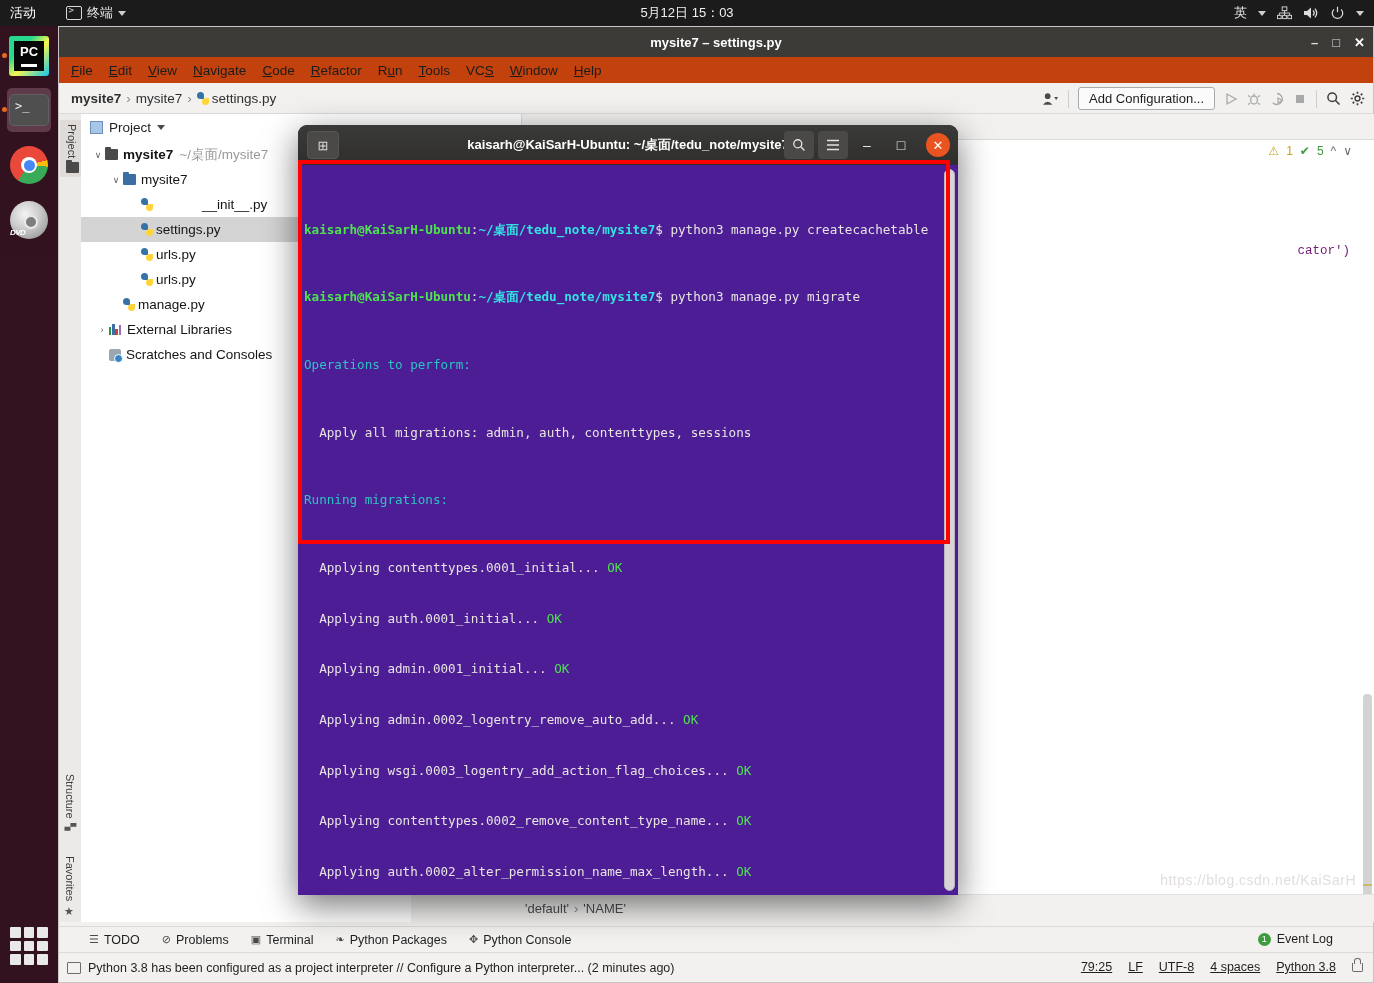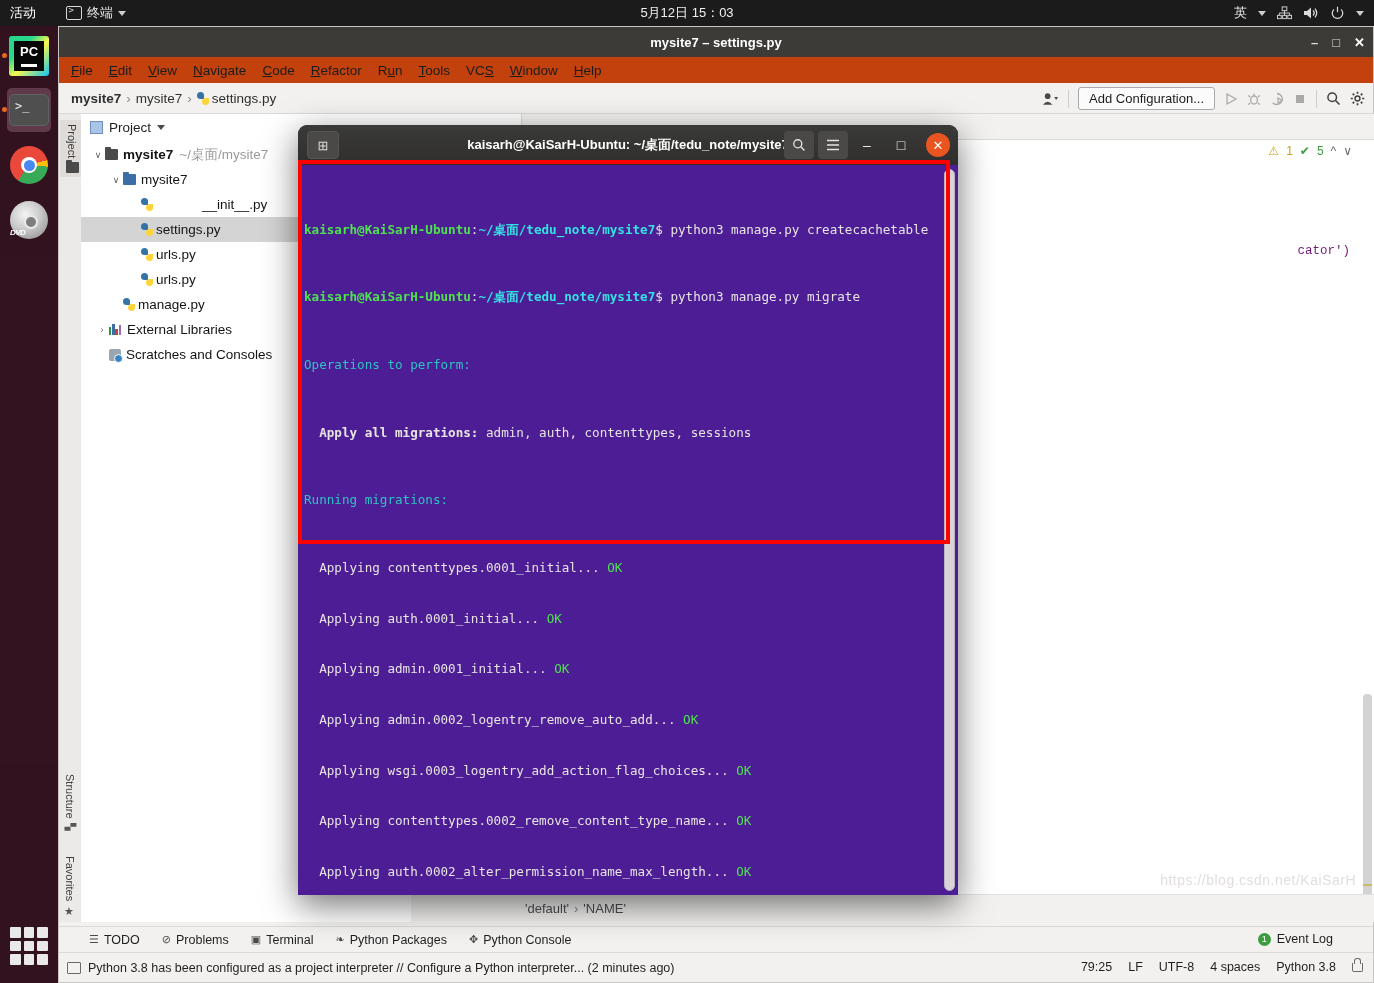--- a/index.html
+++ b/index.html
@@ -202,21 +202,21 @@
   #ide-bottombar .bb{display:flex;align-items:center;gap:5px;}
   #event-log{position:absolute;right:40px;bottom:30px;height:26px;display:flex;align-items:center;gap:6px;font-size:12.5px;color:#1f1f1f;}
   .badge-circ{
     width:13px;height:13px;border-radius:50%;background:#3e9c3e;color:#fff;font-size:9px;
     display:inline-flex;align-items:center;justify-content:center;
   }
   #ide-statusbar{
     left:0;bottom:0;width:100%;height:30px;background:#f2f1f0;border-top:1px solid #dcdad6;
     display:flex;align-items:center;padding-left:8px;box-sizing:border-box;font-size:12.5px;color:#1f1f1f;gap:7px;
   }
-  #status-right{position:absolute;right:10px;bottom:0;height:30px;display:flex;align-items:center;gap:16px;font-size:12.5px;color:#1f1f1f;}
+  #status-right{position:absolute;right:10px;bottom:0;height:30px;display:flex;align-items:center;gap:16px;font-size:12.5px;color:#1f1f1f;text-decoration:underline;}
   .mon-ico{width:12px;height:10px;border:1.3px solid #6b6b6b;border-radius:1px;display:inline-block;}
   .lock-ico{width:9px;height:8px;border:1.3px solid #6b6b6b;border-top:none;border-radius:0 0 2px 2px;display:inline-block;position:relative;}
   .lock-ico:before{content:"";position:absolute;left:1.2px;top:-5px;width:5px;height:5px;border:1.3px solid #6b6b6b;border-bottom:none;border-radius:3px 3px 0 0;}
 
   
   #terminal-window{
     left:298px;top:125px;width:660px;height:770px;border-radius:9px 9px 0 0;
     box-shadow:0 10px 34px rgba(0,0,0,.55);overflow:hidden;background:#300a24;
   }
   #term-titlebar{
@@ -250,21 +250,21 @@
   }
   #term-scrollbar{
     position:absolute;right:3px;top:44px;width:11px;height:722px;background:#d8d4d8;border-radius:6px;
     border:1px solid #b9b4b9;box-sizing:border-box;
   }
   .t-green{color:#4ee24e;font-weight:bold;}
   .t-white{color:#e8e4e2;}
   .t-cyan{color:#34e2e2;font-weight:bold;}
   .t-cyanb{color:#2fc3c3;}
   .t-okgreen{color:#4ee24e;}
-  .t-bold{font-weight:bold;}
+  .t-bold{font-weight:normal;}
 
   
   #red-box{
     left:298px;top:160px;width:652px;height:384px;border:4px solid #ff0000;box-sizing:border-box;
     pointer-events:none;
   }
 </style>
 </head>
 <body>
 

